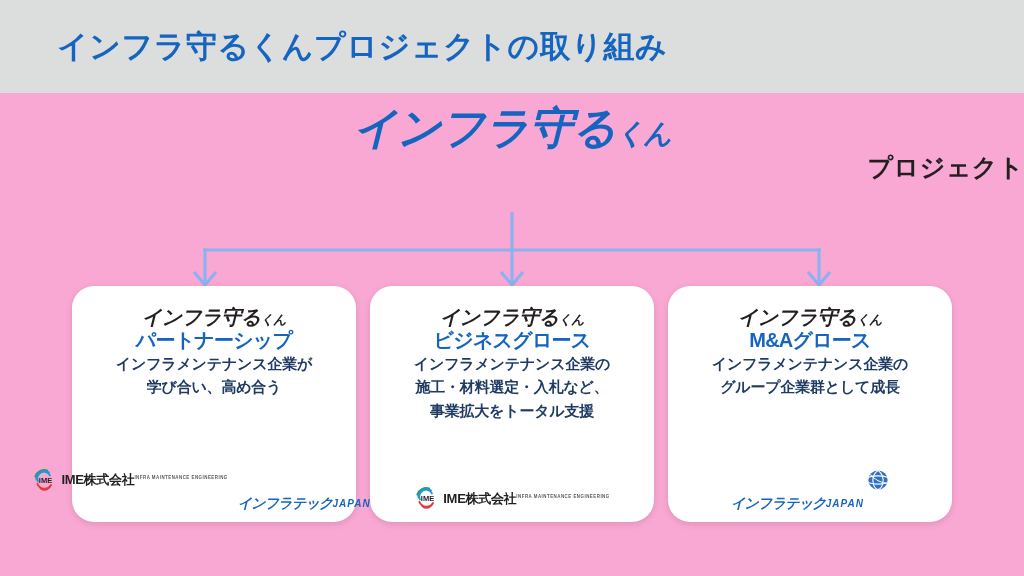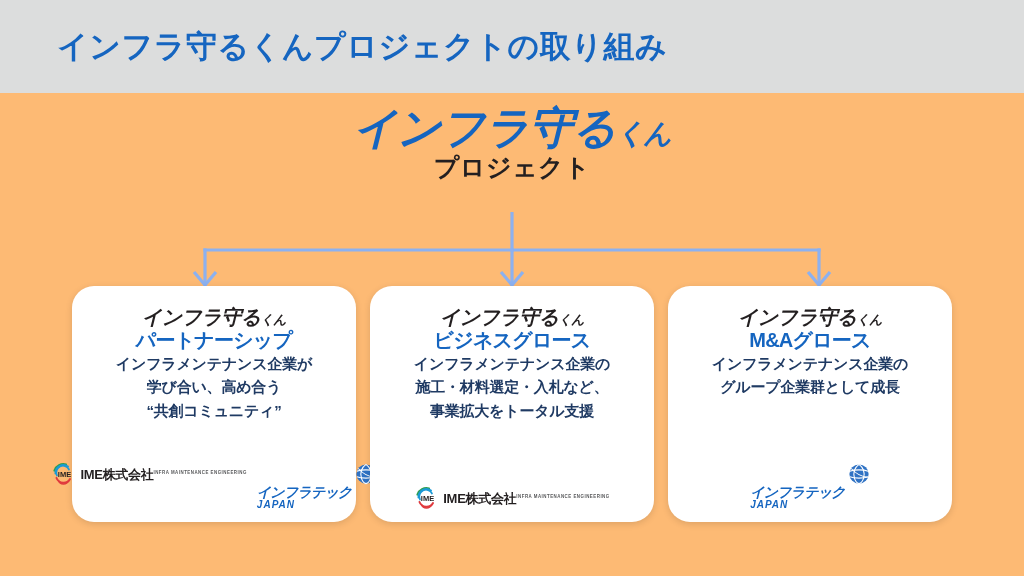--- a/index.html
+++ b/index.html
@@ -11,21 +11,21 @@
     height: 576px;
     overflow: hidden;
     background: #f5f5f5;
     font-family: "Liberation Sans", "DejaVu Sans", sans-serif;
     -webkit-font-smoothing: antialiased;
   }
   .slide {
     position: relative;
     width: 1024px;
     height: 576px;
-    background: #fdba74;
+    background: #f9a8d4;
   }
 
   
   .header-bar {
     position: absolute;
     left: 0; top: 0;
     width: 1024px;
     height: 93px;
     background: #dcdddd;
   }
@@ -61,20 +61,21 @@
     font-size: 28px;
     letter-spacing: -1px;
   }
   .hero-sub {
     margin-top: 2px;
     font-size: 25px;
     font-weight: 800;
     color: #231f20;
     letter-spacing: 0.5px;
     line-height: 1.1;
+    text-align: right;
   }
 
   
   .connector {
     position: absolute;
     left: 0;
     top: 212px;
     width: 1024px;
     height: 80px;
     pointer-events: none;
@@ -179,21 +180,22 @@
   }
 
   
   .logo-itj {
     display: flex;
     align-items: center;
     gap: 3px;
   }
   .itj-text {
     display: flex;
-    flex-direction: column;
+    flex-direction: row;
+    align-items: center;
     line-height: 1;
     margin-top: 47px;
   }
   .itj-top {
     font-size: 14px;
     font-weight: 800;
     font-style: italic;
     color: #1565c0;
     letter-spacing: -0.8px;
     white-space: nowrap;
@@ -244,21 +246,20 @@
   </svg>
 
   <div class="cards">
 
     <div class="card">
       <div class="card-eyebrow"><span>インフラ守る</span><span class="kun">くん</span></div>
       <div class="card-heading">パートナーシップ</div>
       <div class="card-body">
         <div>インフラメンテナンス企業が</div>
         <div>学び合い、高め合う</div>
-        <div>“共創コミュニティ”</div>
       </div>
       <div class="card-logos">
 
         <div class="logo-ime">
           <svg class="ime-mark" width="24" height="24" viewBox="0 0 48 48">
             <path d="M30 5 A19 19 0 0 0 7 17" stroke="#2e9e4f" stroke-width="4.5" fill="none" stroke-linecap="round"></path>
             <path d="M34 9 A16 16 0 0 0 9 23" stroke="#1b9ad6" stroke-width="4" fill="none" stroke-linecap="round"></path>
             <path d="M36 15 A12.5 12.5 0 0 0 12 27" stroke="#1b9ad6" stroke-width="3.4" fill="none" stroke-linecap="round"></path>
             <path d="M11 32 A15 15 0 0 0 38 34" stroke="#e03a3e" stroke-width="4" fill="none" stroke-linecap="round"></path>
             <path d="M15 37 A11 11 0 0 0 35 38" stroke="#e03a3e" stroke-width="3.2" fill="none" stroke-linecap="round"></path>

